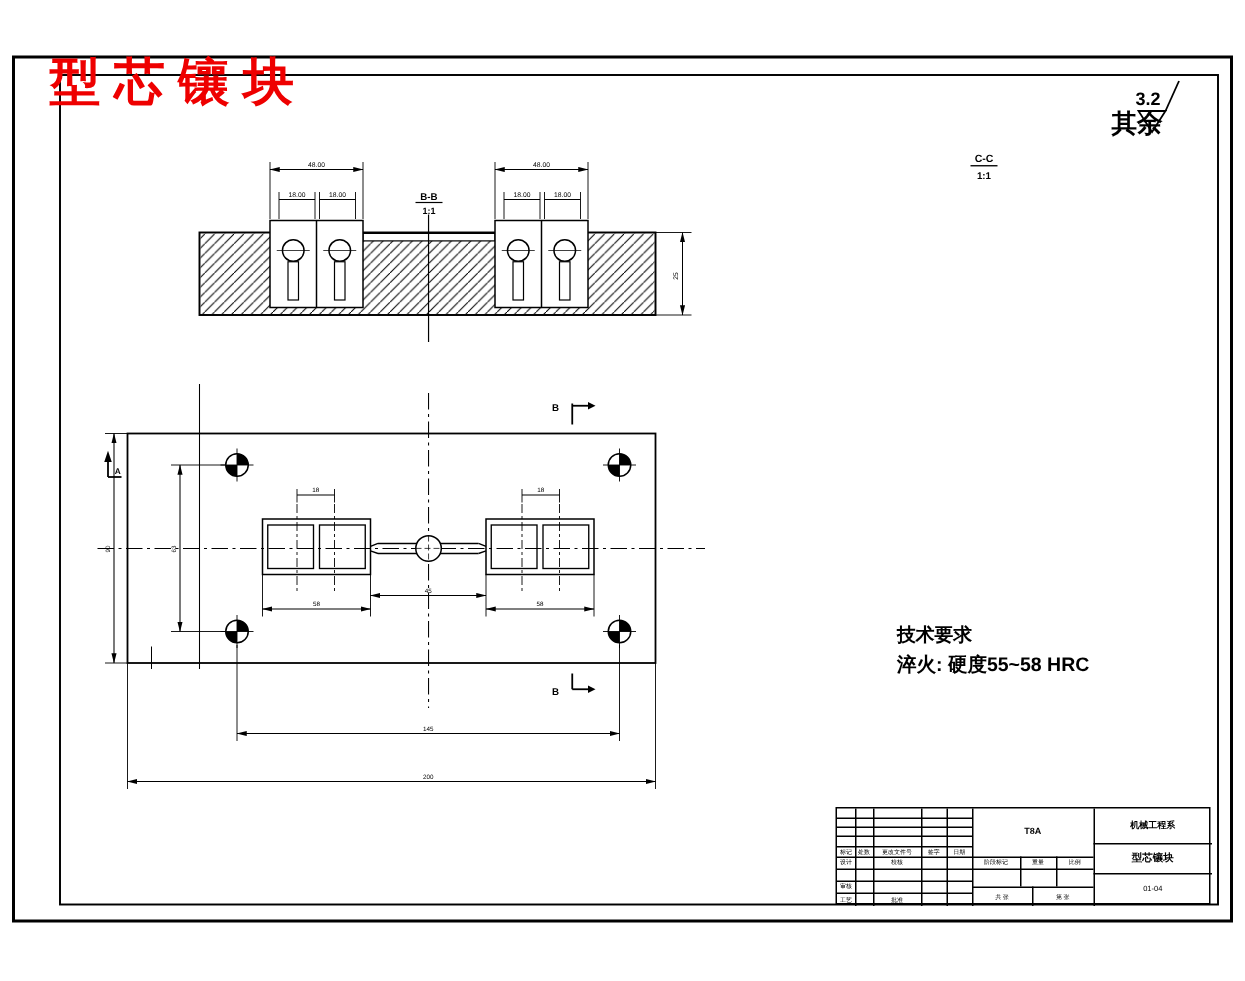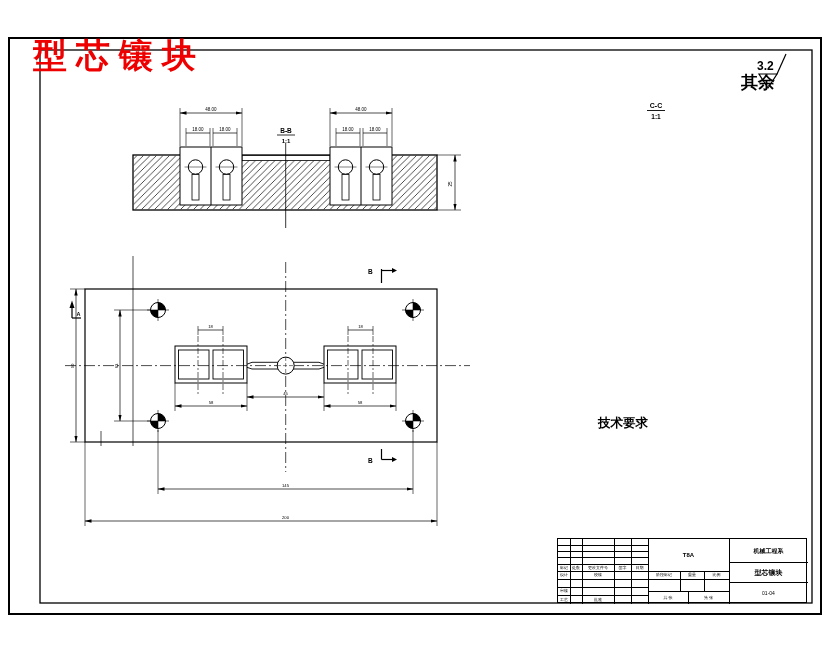--- a/index.html
+++ b/index.html
@@ -253,20 +253,21 @@
     <text x="73.5" y="366" font-size="4.2" text-anchor="middle" transform="rotate(-90 73.5 366)">90</text>
     <text x="285.5" y="487" font-size="4.2" text-anchor="middle">145</text>
     <text x="285.5" y="519" font-size="4.2" text-anchor="middle">200</text>
   </g>
 </svg>
 
 <div class="red-title">型芯镶块</div>
 
 <div class="techreq">
   <div class="h">技术要求</div>
+  <div class="l">淬火: 硬度55~58 HRC</div>
 </div>
 
 <div class="tb">
 
   <div class="vl" style="left:90px;top:0;height:65px;"></div>
   <div class="vl" style="left:171px;top:0;height:65px;"></div>
 
   <div class="vl" style="left:12px;top:0;height:65px;"></div>
   <div class="vl" style="left:24px;top:0;height:65px;"></div>
   <div class="vl" style="left:56px;top:0;height:65px;"></div>

